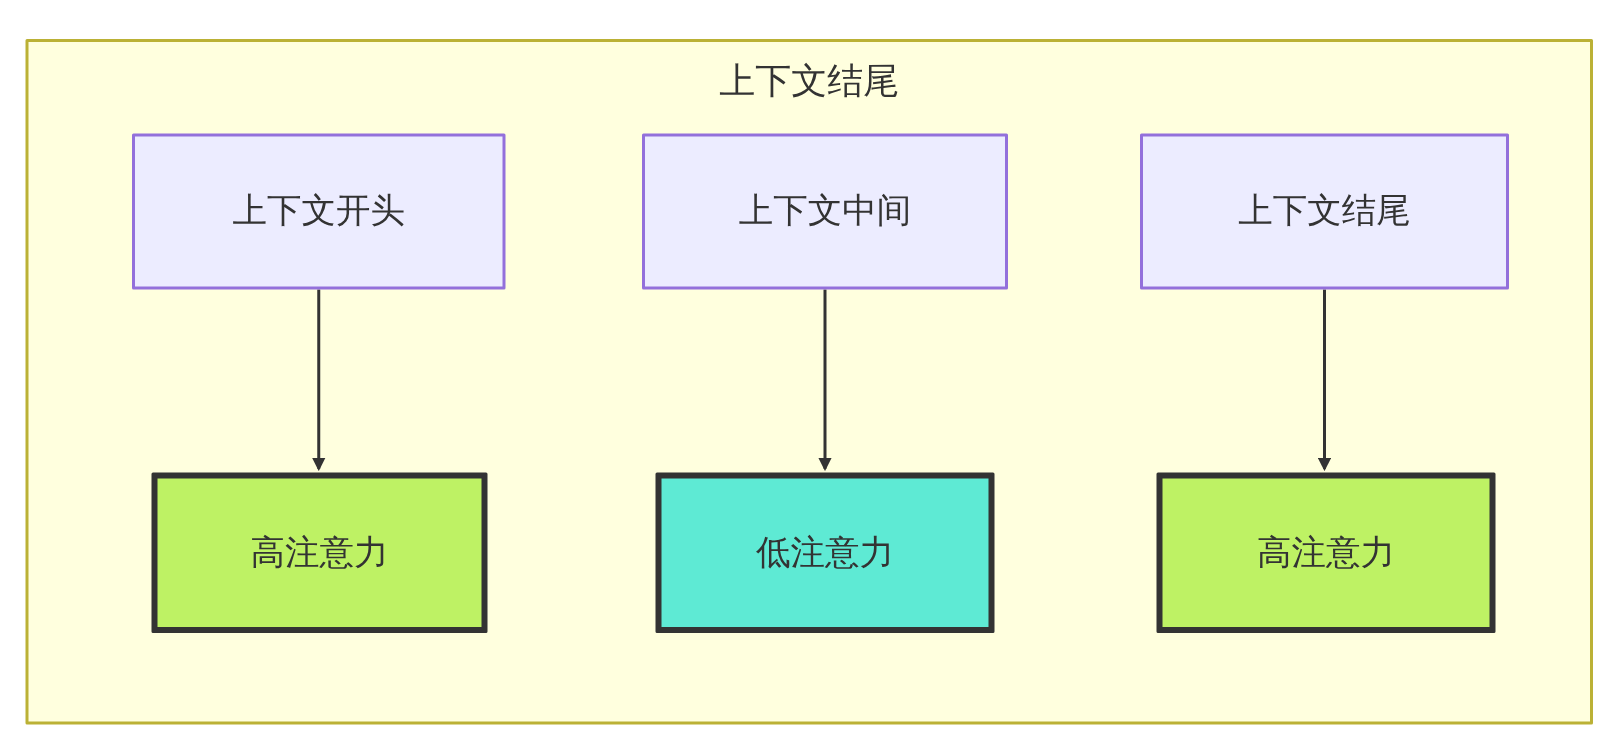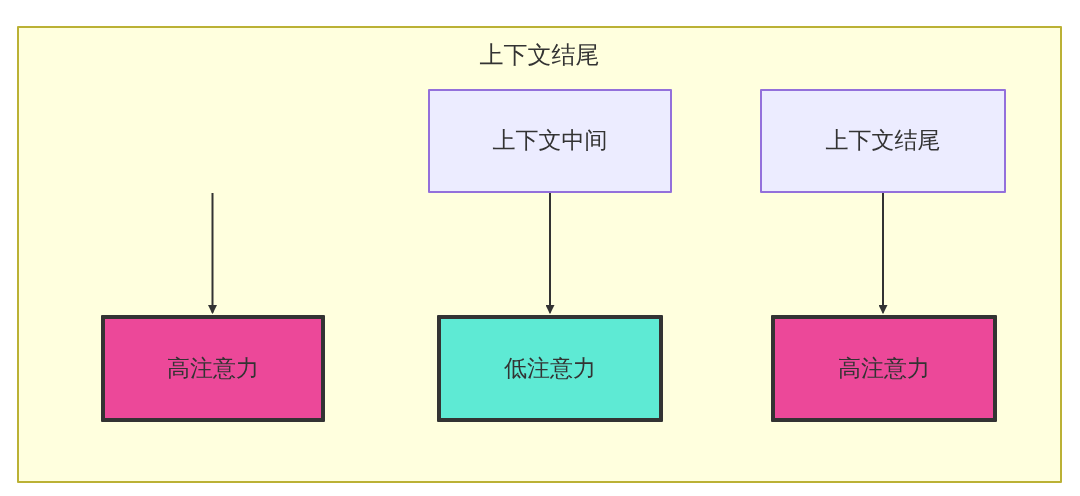--- a/index.html
+++ b/index.html
@@ -66,21 +66,21 @@
     border-radius: 1px;
   }
 
   .node.attention {
     height: 107px;
     border: 4px solid #333333;
     border-radius: 1px;
   }
 
   .node.attention.high {
-    background: #ec4899;
+    background: #bef264;
   }
 
   .node.attention.low {
     background: #5eead4;
   }
 
   
   #node-ctx-start  { left: 88px;  top: 89px;  width: 249px; }
   #node-ctx-middle { left: 428px; top: 89px;  width: 244px; }
   #node-ctx-end    { left: 760px; top: 89px;  width: 246px; }
@@ -113,20 +113,23 @@
     <defs>
       <marker id="arrowhead" markerWidth="9" markerHeight="9" refX="7.4" refY="4.5" orient="auto" markerUnits="userSpaceOnUse">
         <path d="M0,0 L9,4.5 L0,9 z" fill="#333333"></path>
       </marker>
     </defs>
     <line x1="212.5" y1="193" x2="212.5" y2="312.5" stroke="#333333" stroke-width="2" marker-end="url(#arrowhead)"></line>
     <line x1="550" y1="193" x2="550" y2="312.5" stroke="#333333" stroke-width="2" marker-end="url(#arrowhead)"></line>
     <line x1="883" y1="193" x2="883" y2="312.5" stroke="#333333" stroke-width="2" marker-end="url(#arrowhead)"></line>
   </svg>
 
+  <div class="node context" id="node-ctx-start">
+    <span>上下文开头</span>
+  </div>
 
   <div class="node context" id="node-ctx-middle">
     <span>上下文中间</span>
   </div>
 
   <div class="node context" id="node-ctx-end">
     <span>上下文结尾</span>
   </div>
 
   <div class="node attention high" id="node-att-start">

